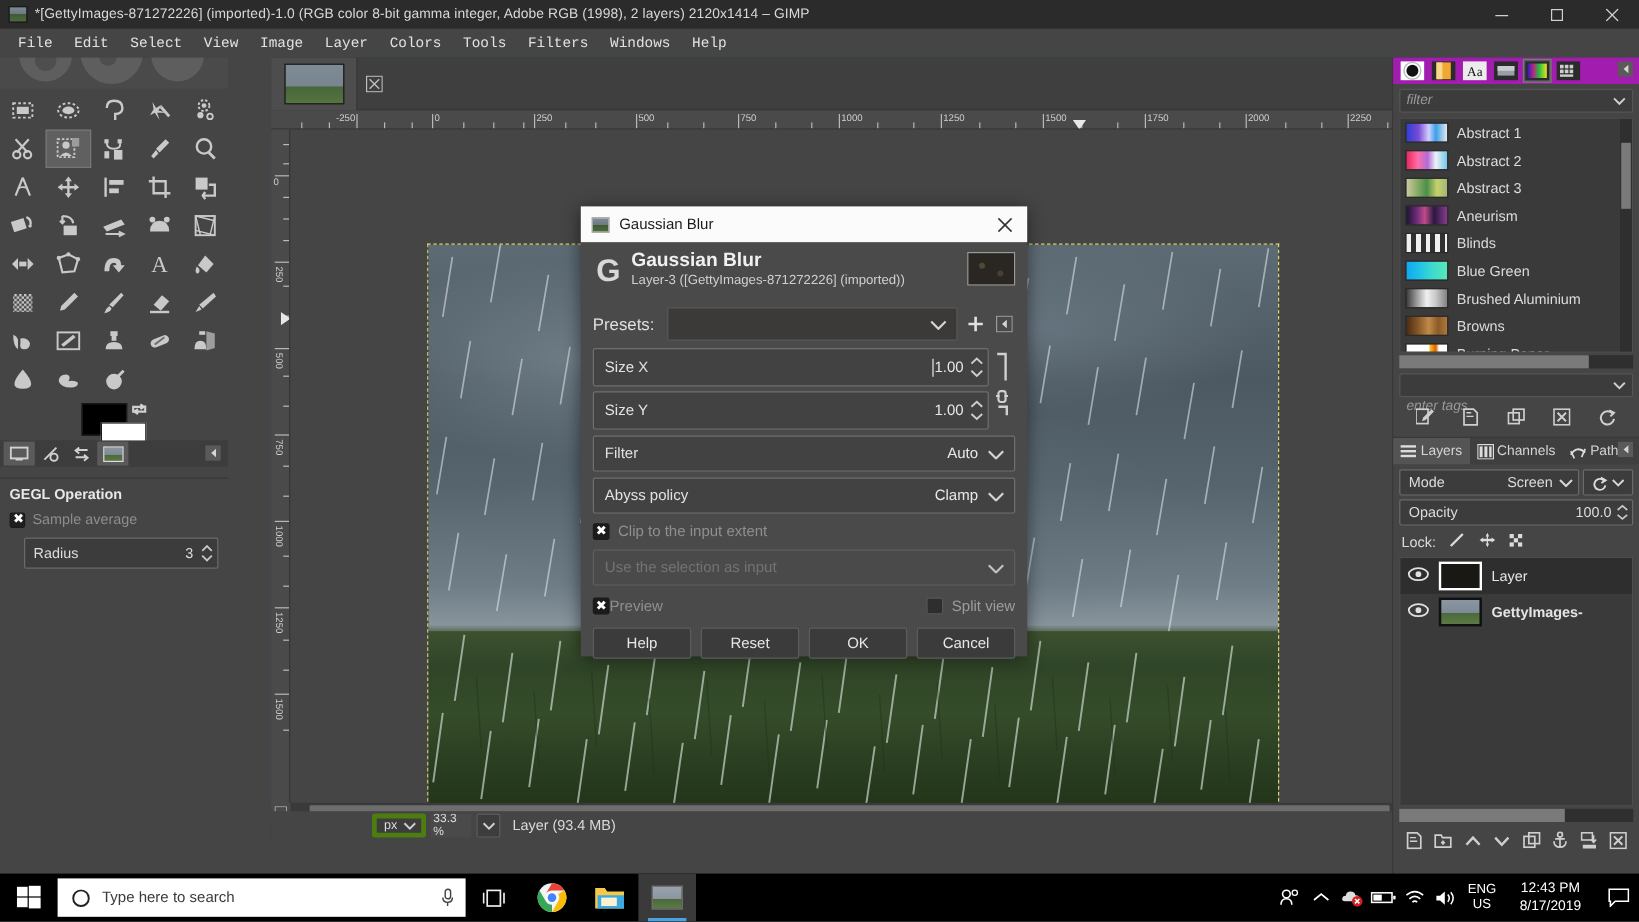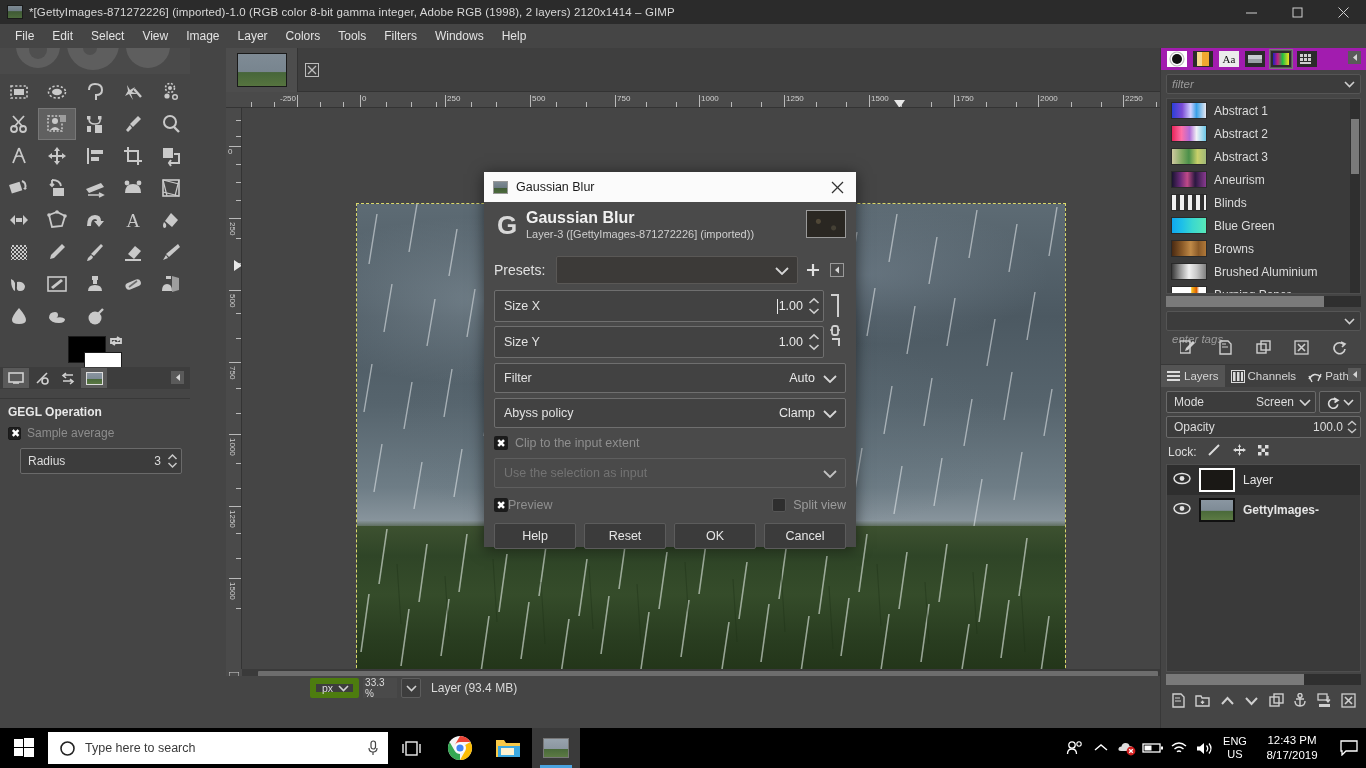--- a/index.html
+++ b/index.html
@@ -30,21 +30,21 @@
     letter-spacing: .1px;
   }
   .wbtns { position: absolute; right: 0; top: 0; height: 24px; display: flex; }
   .wbtn { width: 46px; height: 24px; display: flex; align-items: center; justify-content: center; }
   .wbtn svg { display:block; }
 
   
   .menubar {
     position: absolute; top: 24px; left: 0; width: 1366px; height: 24px;
     background: #454545;
-    display: flex; align-items: center; padding-left: 6px;
+    display: flex; align-items: center; padding-left: 6px; font-family: Liberation Mono, monospace;
   }
   .menu-item {
     padding: 3px 9px; font-size: 12px; color: #e2e2e2; cursor: default;
     border-radius: 2px;
   }
 
   
   .toolbox {
     position: absolute; top: 48px; left: 0; width: 190px; height: 341px;
     background: #454545;
@@ -202,21 +202,21 @@
     position:absolute; left:0; bottom:16px; width:16px; height:15px; background:#4a4a4a;
     display:flex;align-items:center;justify-content:center;
   }
 
   .statusbar {
     position: absolute; bottom: 0; left: 0; width: 970px; height: 24px;
     background: #454545; display: flex; align-items: center; padding-left: 84px; gap: 4px;
   }
   .unit-combo {
     display:flex; align-items:center; gap: 5px; height: 20px;
-    background:#3d3d3d; border:6px solid #4d7c0f; border-radius:2px; padding: 0 4px 0 6px;
+    background:#3d3d3d; border:4px solid #4d7c0f; border-radius:2px; padding: 0 4px 0 6px;
   }
   .zoom-entry {
     height: 20px; display:flex; align-items:center;
     background:#4a4a4a; padding: 0 2px; font-size: 10px; color:#dcdcdc;
     width: 34px; overflow:hidden;
   }
   .zoom-combo-btn {
     height:20px; width:20px; background:#3d3d3d; border:1px solid #5d5d5d; border-radius:2px;
     display:flex;align-items:center;justify-content:center;
   }
@@ -1169,26 +1169,26 @@
       </div>
       <div class="grad-item">
         <span class="grad-sw" style="background:repeating-linear-gradient(90deg,#f0f0f0 0 4px,#303030 4px 8px);"></span>
         <span class="grad-name">Blinds</span>
       </div>
       <div class="grad-item">
         <span class="grad-sw" style="background:linear-gradient(90deg,#0fa8f0,#1ec0e8 30%,#3ad8d0 60%,#58e8b8);"></span>
         <span class="grad-name">Blue Green</span>
       </div>
       <div class="grad-item">
+        <span class="grad-sw" style="background:linear-gradient(90deg,#3a3a3a,#9a9a9a 25%,#f0f0f0 50%,#c8c8c8 72%,#808080);"></span>
+        <span class="grad-name">Brushed Aluminium</span>
+      </div>
+      <div class="grad-item">
         <span class="grad-sw" style="background:linear-gradient(90deg,#4a2a12,#8a5a28 30%,#c08a48 55%,#8a5a28 78%,#b07838);"></span>
         <span class="grad-name">Browns</span>
-      </div>
-      <div class="grad-item">
-        <span class="grad-sw" style="background:linear-gradient(90deg,#3a3a3a,#9a9a9a 25%,#f0f0f0 50%,#c8c8c8 72%,#808080);"></span>
-        <span class="grad-name">Brushed Aluminium</span>
       </div>
       <div class="grad-item">
         <span class="grad-sw" style="background:linear-gradient(90deg,#ffffff 0 55%,#f8c020 58%,#e06000 72%,#ffffff 80%);"></span>
         <span class="grad-name">Burning Paper</span>
       </div>
       <div class="grad-scrollbar">
         <div class="grad-scroll-thumb"></div>
       </div>
     </div>
     <div class="grad-hscroll">

